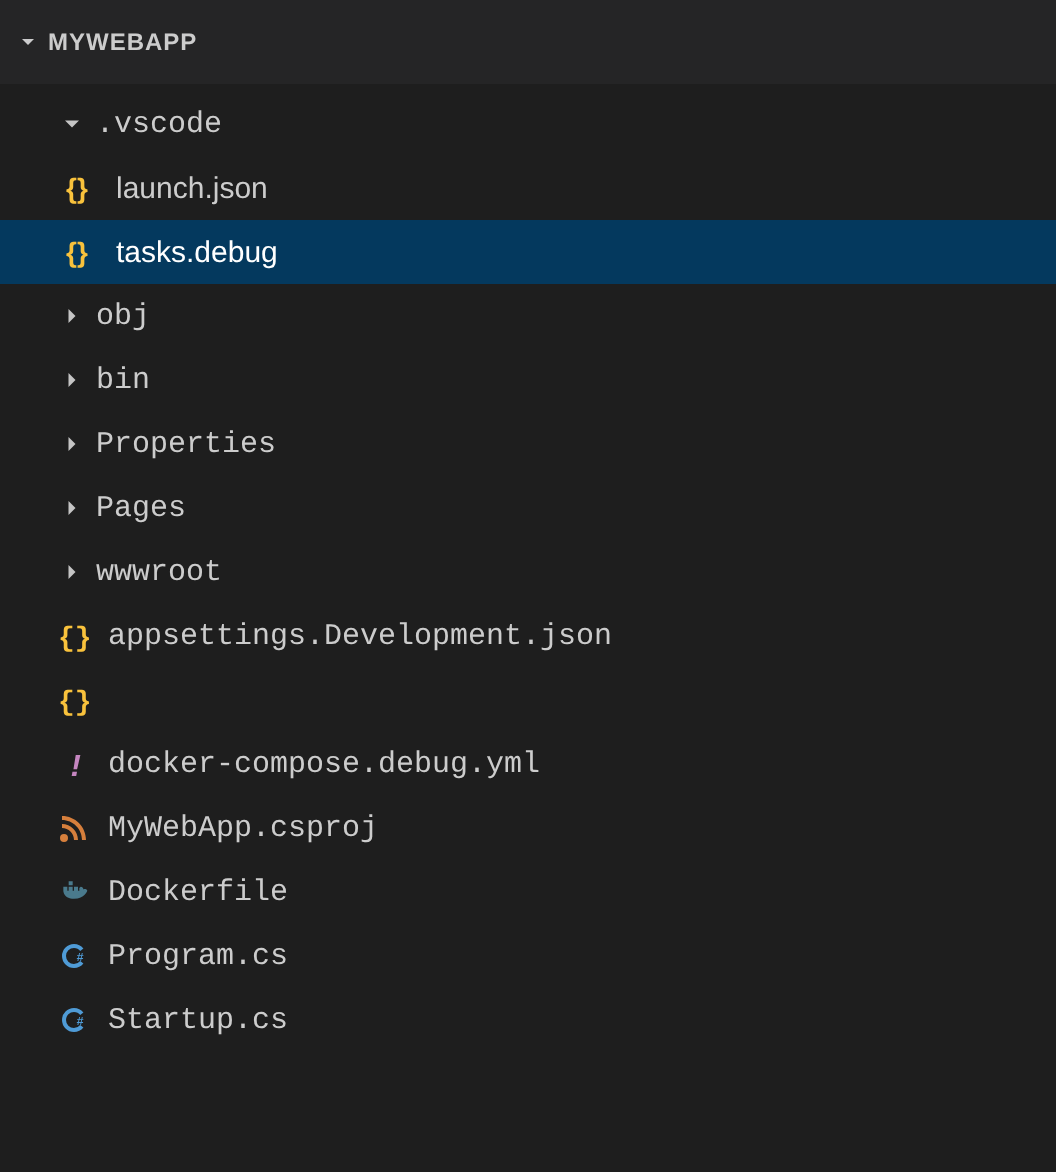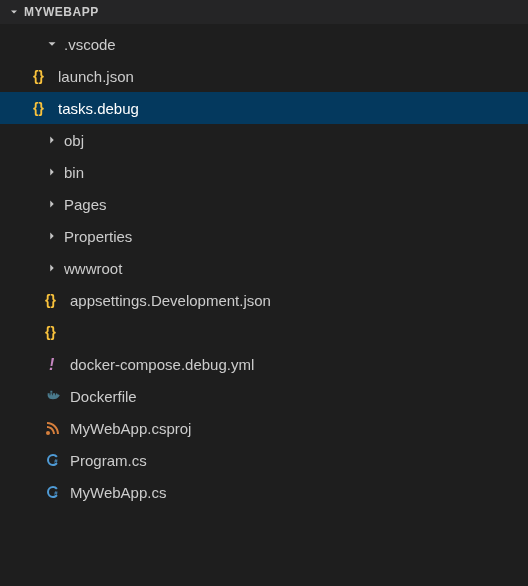--- a/index.html
+++ b/index.html
@@ -16,21 +16,21 @@
       font-size: 14px;
       overflow: hidden;
     }
     .explorer {
       width: 100%;
       height: 100%;
     }
     .section-header {
       display: flex;
       align-items: center;
-      padding: 3px 6px;
+      padding: 21px 6px;
       font-size: 12px;
       font-weight: 700;
       letter-spacing: 0.5px;
       color: #cccccc;
       background: #252526;
       cursor: pointer;
       user-select: none;
       height: 24px;
     }
     .section-header .chev {
@@ -46,21 +46,22 @@
     }
     .tree-row {
       display: flex;
       align-items: center;
       height: 32px;
       padding-left: 12px;
       cursor: pointer;
       user-select: none;
     }
     .tree-row.depth-1 {
-      padding-left: 44px;
+      padding-left: 28px;
+      font-family: Liberation Mono, monospace;
     }
     .tree-row.depth-2 {
       padding-left: 32px;
     }
     .tree-row.selected {
       background: #04395e;
       color: #ffffff;
     }
     .tree-row .twisty {
       width: 16px;
@@ -157,38 +158,38 @@
       </span>
       <span class="label">bin</span>
     </div>
 
     <div class="tree-row depth-1">
       <span class="twisty">
         <svg width="14" height="14" viewBox="0 0 16 16">
             <path fill="#c5c5c5" d="M6 4l4 4-4 4V4z"></path>
           </svg>
       </span>
+      <span class="label">Properties</span>
+    </div>
+
+    <div class="tree-row depth-1">
+      <span class="twisty">
+        <svg width="14" height="14" viewBox="0 0 16 16">
+            <path fill="#c5c5c5" d="M6 4l4 4-4 4V4z"></path>
+          </svg>
+      </span>
       <span class="label">Pages</span>
     </div>
 
     <div class="tree-row depth-1">
       <span class="twisty">
         <svg width="14" height="14" viewBox="0 0 16 16">
             <path fill="#c5c5c5" d="M6 4l4 4-4 4V4z"></path>
           </svg>
       </span>
-      <span class="label">Properties</span>
-    </div>
-
-    <div class="tree-row depth-1">
-      <span class="twisty">
-        <svg width="14" height="14" viewBox="0 0 16 16">
-            <path fill="#c5c5c5" d="M6 4l4 4-4 4V4z"></path>
-          </svg>
-      </span>
       <span class="label">wwwroot</span>
     </div>
 
 
     <div class="tree-row depth-1">
       <span class="twisty spacer"></span>
       <span class="file-icon icon-json">
         <svg width="16" height="16" viewBox="0 0 16 16">
             <text x="0" y="13" font-size="14" font-weight="bold" fill="currentColor">{}</text>
           </svg>
@@ -208,57 +209,57 @@
     <div class="tree-row depth-1">
       <span class="twisty spacer"></span>
       <span class="file-icon icon-exclaim">
         <svg width="16" height="16" viewBox="0 0 16 16">
             <text x="4" y="14" font-size="16" font-weight="bold" font-style="italic" fill="currentColor">!</text>
           </svg>
       </span>
       <span class="label">docker-compose.debug.yml</span>
     </div>
 
+
+    <div class="tree-row depth-1">
+      <span class="twisty spacer"></span>
+      <span class="file-icon icon-rss">
+        <svg width="16" height="16" viewBox="0 0 16 16">
+            <path fill="currentColor" d="M2 2v2c5.5 0 10 4.5 10 10h2C14 7.4 8.6 2 2 2zm0 4v2c3.3 0 6 2.7 6 6h2c0-4.4-3.6-8-8-8zm1 5a2 2 0 100 4 2 2 0 000-4z"></path>
+          </svg>
+      </span>
+      <span class="label">MyWebApp.csproj</span>
+    </div>
 
     <div class="tree-row depth-1">
       <span class="twisty spacer"></span>
       <span class="file-icon icon-docker">
         <svg width="16" height="16" viewBox="0 0 24 24">
             <path fill="currentColor" d="M4 11h3V8H4v3zm4 0h3V8H8v3zm4 0h3V8h-3v3zM8 7h3V4H8v3zm-4 4c0 0 0 6 8 6s10-6 10-6c-1-2-3-1-3-1 0-2-2-2-2-2l-1 1v2H4z"></path>
           </svg>
       </span>
       <span class="label">Dockerfile</span>
     </div>
 
     <div class="tree-row depth-1">
       <span class="twisty spacer"></span>
-      <span class="file-icon icon-rss">
-        <svg width="16" height="16" viewBox="0 0 16 16">
-            <path fill="currentColor" d="M2 2v2c5.5 0 10 4.5 10 10h2C14 7.4 8.6 2 2 2zm0 4v2c3.3 0 6 2.7 6 6h2c0-4.4-3.6-8-8-8zm1 5a2 2 0 100 4 2 2 0 000-4z"></path>
-          </svg>
-      </span>
-      <span class="label">MyWebApp.csproj</span>
-    </div>
-
-    <div class="tree-row depth-1">
-      <span class="twisty spacer"></span>
       <span class="file-icon icon-csharp">
         <svg width="16" height="16" viewBox="0 0 16 16">
           <path fill="currentColor" d="M8 2a6 6 0 00-6 6 6 6 0 006 6c1.9 0 3.6-.9 4.7-2.3l-1.6-1.2A4 4 0 018 12a4 4 0 110-8c1.3 0 2.4.6 3.1 1.5l1.6-1.2A6 6 0 008 2z"></path>
           <text x="9.2" y="10.5" font-size="6" font-weight="bold" fill="currentColor">#</text>
         </svg>
       </span>
       <span class="label">Program.cs</span>
     </div>
 
     <div class="tree-row depth-1">
       <span class="twisty spacer"></span>
       <span class="file-icon icon-csharp">
         <svg width="16" height="16" viewBox="0 0 16 16">
           <path fill="currentColor" d="M8 2a6 6 0 00-6 6 6 6 0 006 6c1.9 0 3.6-.9 4.7-2.3l-1.6-1.2A4 4 0 018 12a4 4 0 110-8c1.3 0 2.4.6 3.1 1.5l1.6-1.2A6 6 0 008 2z"></path>
           <text x="9.2" y="10.5" font-size="6" font-weight="bold" fill="currentColor">#</text>
         </svg>
       </span>
-      <span class="label">MyWebApp.cs</span>
+      <span class="label">Startup.cs</span>
     </div>
 
   </div>
 </div>
 
 </body></html>

